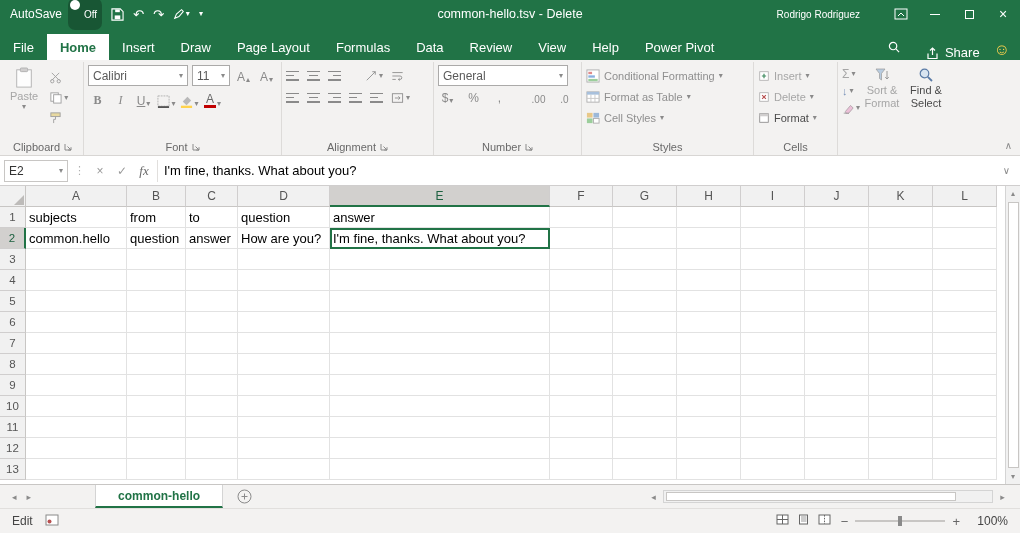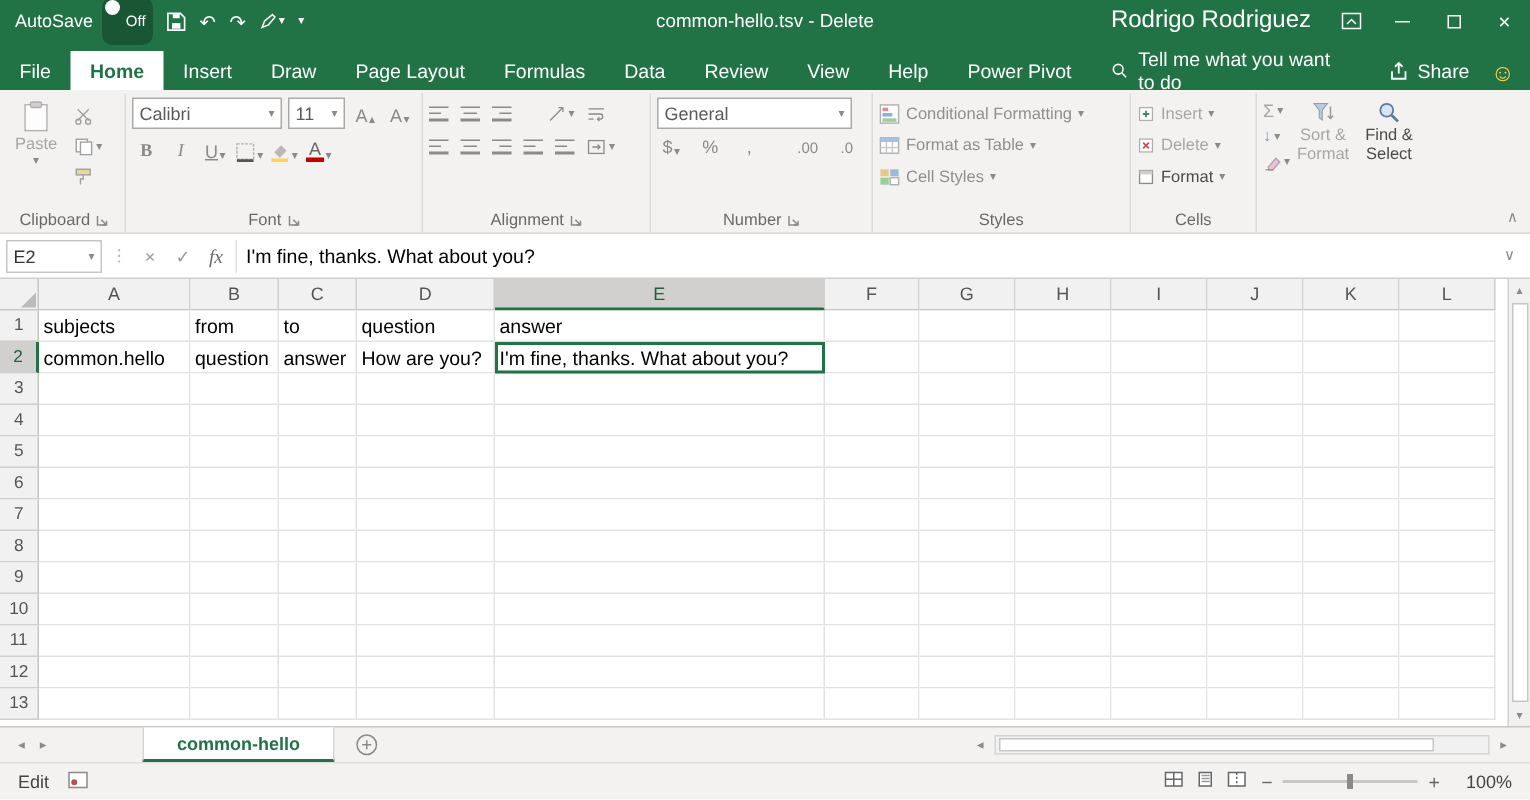--- a/index.html
+++ b/index.html
@@ -12,35 +12,35 @@
     font-size:12px; position:relative; flex:0 0 auto; }
   .qat { display:flex; align-items:center; gap:9px; padding:0 10px; z-index:2; }
   .autosave { display:flex; align-items:center; gap:6px; }
   .toggle { width:34px; height:32px; border-radius:7px; background:rgba(0,0,0,.25);
     position:relative; display:flex; align-items:center; justify-content:flex-end;
     padding-right:5px; font-size:10px; color:#fff; }
   .knob { position:absolute; left:2px; top:2px; width:10px; height:10px; border-radius:50%; background:#fff; }
   .qat-ico { color:#fff; font-size:13px; line-height:1; display:inline-flex; align-items:center; gap:1px; }
   .tb-title { position:absolute; left:0; right:0; text-align:center; font-size:12.5px; pointer-events:none; }
   .tb-right { margin-left:auto; display:flex; align-items:center; z-index:2; }
-  .tb-user { font-size:16px; margin-right:10px; }
+  .tb-user { font-size:10px; margin-right:24px; }
   .winbtn { width:34px; height:28px; display:flex; align-items:center; justify-content:center; font-size:14px; }
   .maxbox { width:9px; height:9px; border:1px solid #fff; display:inline-block; }
   .minbar { width:10px; height:1px; background:#fff; display:inline-block; }
   .caret { font-size:8px; color:#8a8a8a; line-height:1; }
   .caret.w { color:#fff; }
 
   
   .tabrow { height:32px; background:#217346; display:flex; align-items:flex-end; color:#fff;
     font-size:13px; flex:0 0 auto; }
   .rtabs { display:flex; align-items:flex-end; }
   .rtab { height:26px; display:flex; align-items:center; padding:0 13px; white-space:nowrap; }
   .rtab.active { background:#fff; color:#217346; font-weight:700; }
   .tellme { margin-left:auto; display:flex; align-items:center; gap:7px; height:26px; padding:0 14px; }
-  .sharebox { display:flex; align-items:center; gap:6px; height:26px; padding:0 12px; }
+  .sharebox { display:flex; align-items:flex-end; gap:6px; height:26px; padding:0 12px; }
   .smiley { color:#ffd34d; font-size:16px; padding:0 10px 2px 2px; line-height:1; }
 
   
   .ribbon { height:96px; background:#f3f2f1; display:flex; border-bottom:1px solid #d8d6d4;
     position:relative; padding:2px 0 0 2px; flex:0 0 auto; }
   .rgroup { display:flex; flex-direction:column; border-right:1px solid #dddbd9; padding:1px 4px 0; }
   .grp-body { flex:1; display:flex; align-items:flex-start; padding-top:2px; }
   .grp-label { height:17px; display:flex; align-items:center; justify-content:center; gap:4px;
     font-size:11px; color:#696969; }
   .bigbtn { display:flex; flex-direction:column; align-items:center; gap:1px; padding:2px 4px 0; }
@@ -200,21 +200,20 @@
         <div class="rtab">Review</div>
         <div class="rtab">View</div>
         <div class="rtab">Help</div>
         <div class="rtab">Power Pivot</div>
       </div>
     <div class="tellme">
       <svg width="12" height="12" viewBox="0 0 13 13">
           <circle cx="5.5" cy="5.5" r="4" fill="none" stroke="#fff" stroke-width="1.3"></circle>
           <line x1="8.6" y1="8.6" x2="12" y2="12" stroke="#fff" stroke-width="1.3"></line>
         </svg>
-      <span>Tell me what you want to do</span>
     </div>
     <div class="sharebox">
       <svg width="13" height="13" viewBox="0 0 13 13">
           <path d="M6.5 8V1.5" stroke="#fff" fill="none" stroke-width="1.2"></path>
           <path d="M4 3.5L6.5 1 9 3.5" stroke="#fff" fill="none" stroke-width="1.2"></path>
           <path d="M2 6.5v5h9v-5" stroke="#fff" fill="none" stroke-width="1.2"></path>
         </svg>
       <span>Share</span>
     </div>
     <span class="smiley">☺</span>

